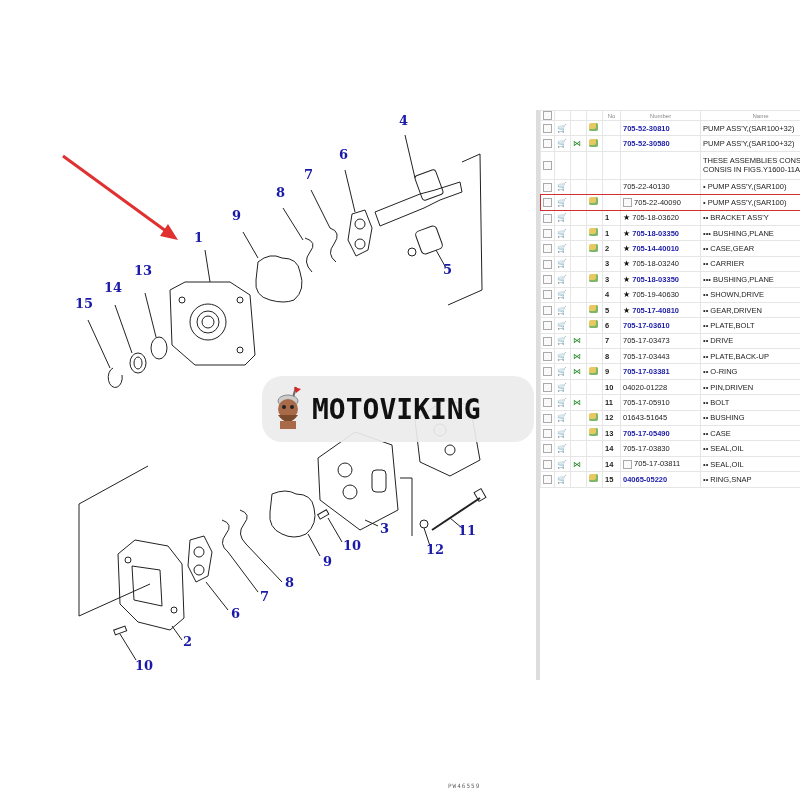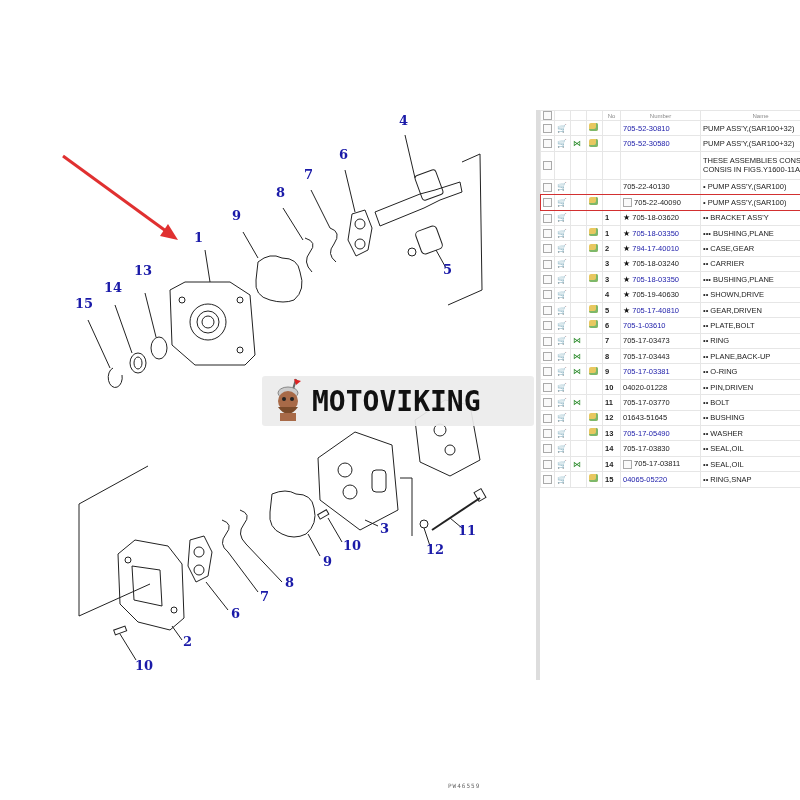--- a/index.html
+++ b/index.html
@@ -1,33 +1,33 @@
 <!DOCTYPE html>
 <html><head>
 <meta charset="utf-8">
 <style>
   html, body { margin:0; padding:0; background:#ffffff; }
   body { width:800px; height:800px; position:relative; overflow:hidden; font-family:"Liberation Sans", sans-serif; }
   .diagram { position:absolute; left:0; top:110px; width:533px; height:575px; background:#fff; }
   .diagram svg { position:absolute; left:0; top:0; }
   .callout { position:absolute; color:#1a1aa8; font-family:"DejaVu Serif", serif; font-weight:bold; font-size:13px; }
   .figno { position:absolute; left:448px; top:672px; font-size:6px; color:#666; letter-spacing:1px; font-family:"DejaVu Sans Mono", monospace; }
-  .logo { position:absolute; left:262px; top:376px; width:272px; height:50px; background:rgba(236,236,236,0.92); border-radius:3px; display:flex; align-items:center; }
+  .logo { position:absolute; left:262px; top:376px; width:272px; height:66px; background:rgba(236,236,236,0.92); border-radius:20px; display:flex; align-items:center; }
   .logo-mascot { width:42px; height:48px; margin-left:6px; position:relative; }
   .logo-text { font-family:"DejaVu Sans Mono", monospace; font-weight:bold; font-size:28px; color:#111; letter-spacing:0px; margin-left:2px; }
   .parts-panel { position:absolute; left:536px; top:110px; width:264px; height:570px; background:#fff; border-left:4px solid #ddd; }
   table.parts { border-collapse:collapse; width:280px; font-size:7.5px; table-layout:fixed; }
   table.parts td, table.parts th { border:1px solid #e6e6e6; height:14.4px; padding:0 2px; white-space:nowrap; overflow:hidden; color:#222; }
   table.parts th { font-weight:normal; color:#888; height:8px; font-size:6px; }
   .chk { display:inline-block; width:7px; height:7px; border:1px solid #aaa; background:#fafafa; vertical-align:middle; }
   .cart { display:inline-block; width:9px; height:8px; color:#8a8; font-size:8px; line-height:8px; }
   .tree { color:#2a8a2a; font-size:8px; }
   .box3d { display:inline-block; width:9px; height:8px; background:#e8c860; border-radius:2px; box-shadow: inset -2px -2px 0 #7cb86a; }
   .ref { font-weight:bold; color:#1a1aa8; }
-  .pn-link { color:#1a1aa8; font-weight:normal; }
+  .pn-link { color:#1a1aa8; font-weight:bold; }
   .star { color:#111; font-size:8px; }
   .highlight { outline:1.5px solid #d23030; }
   .desc { color:#222; }
 </style>
 </head>
 <body>
 
 <div class="diagram">
   <svg width="533" height="580" viewBox="0 110 533 580">
 
@@ -250,21 +250,21 @@
           <td class="ref">1</td>
           <td><span class="star">★</span> <span class="pn-link">705-18-03350</span></td>
           <td class="desc"><span>••• BUSHING,PLANE</span></td>
         </tr>
         <tr>
           <td><span class="chk"></span></td>
           <td><span class="cart">🛒</span></td>
           <td></td>
           <td><span class="box3d"></span></td>
           <td class="ref">2</td>
-          <td><span class="star">★</span> <span class="pn-link">794-17-40010</span></td>
+          <td><span class="star">★</span> <span class="pn-link">705-14-40010</span></td>
           <td class="desc"><span>•• CASE,GEAR</span></td>
         </tr>
         <tr>
           <td><span class="chk"></span></td>
           <td><span class="cart">🛒</span></td>
           <td></td>
           <td></td>
           <td class="ref">3</td>
           <td><span class="star">★</span> <span class="">705-18-03240</span></td>
           <td class="desc"><span>•• CARRIER</span></td>
@@ -295,40 +295,40 @@
           <td class="ref">5</td>
           <td><span class="star">★</span> <span class="pn-link">705-17-40810</span></td>
           <td class="desc"><span>•• GEAR,DRIVEN</span></td>
         </tr>
         <tr>
           <td><span class="chk"></span></td>
           <td><span class="cart">🛒</span></td>
           <td></td>
           <td><span class="box3d"></span></td>
           <td class="ref">6</td>
-          <td><span class="pn-link">705-1-03610</span></td>
+          <td><span class="pn-link">705-17-03610</span></td>
           <td class="desc"><span>•• PLATE,BOLT</span></td>
         </tr>
         <tr>
           <td><span class="chk"></span></td>
           <td><span class="cart">🛒</span></td>
           <td><span class="tree">⋈</span></td>
           <td></td>
           <td class="ref">7</td>
           <td><span class="">705-17-03473</span></td>
-          <td class="desc"><span>•• RING</span></td>
+          <td class="desc"><span>•• DRIVE</span></td>
         </tr>
         <tr>
           <td><span class="chk"></span></td>
           <td><span class="cart">🛒</span></td>
           <td><span class="tree">⋈</span></td>
           <td></td>
           <td class="ref">8</td>
           <td><span class="">705-17-03443</span></td>
-          <td class="desc"><span>•• PLANE,BACK-UP</span></td>
+          <td class="desc"><span>•• PLATE,BACK-UP</span></td>
         </tr>
         <tr>
           <td><span class="chk"></span></td>
           <td><span class="cart">🛒</span></td>
           <td><span class="tree">⋈</span></td>
           <td><span class="box3d"></span></td>
           <td class="ref">9</td>
           <td><span class="pn-link">705-17-03381</span></td>
           <td class="desc"><span>•• O-RING</span></td>
         </tr>
@@ -340,40 +340,40 @@
           <td class="ref">10</td>
           <td><span class="">04020-01228</span></td>
           <td class="desc"><span>•• PIN,DRIVEN</span></td>
         </tr>
         <tr>
           <td><span class="chk"></span></td>
           <td><span class="cart">🛒</span></td>
           <td><span class="tree">⋈</span></td>
           <td></td>
           <td class="ref">11</td>
-          <td><span class="">705-17-03770</span></td>
+          <td><span class="">705-17-05910</span></td>
           <td class="desc"><span>•• BOLT</span></td>
         </tr>
         <tr>
           <td><span class="chk"></span></td>
           <td><span class="cart">🛒</span></td>
           <td></td>
           <td><span class="box3d"></span></td>
           <td class="ref">12</td>
           <td><span class="">01643-51645</span></td>
           <td class="desc"><span>•• BUSHING</span></td>
         </tr>
         <tr>
           <td><span class="chk"></span></td>
           <td><span class="cart">🛒</span></td>
           <td></td>
           <td><span class="box3d"></span></td>
           <td class="ref">13</td>
           <td><span class="pn-link">705-17-05490</span></td>
-          <td class="desc"><span>•• WASHER</span></td>
+          <td class="desc"><span>•• CASE</span></td>
         </tr>
         <tr>
           <td><span class="chk"></span></td>
           <td><span class="cart">🛒</span></td>
           <td></td>
           <td></td>
           <td class="ref">14</td>
           <td><span class="">705-17-03830</span></td>
           <td class="desc"><span>•• SEAL,OIL</span></td>
         </tr>

